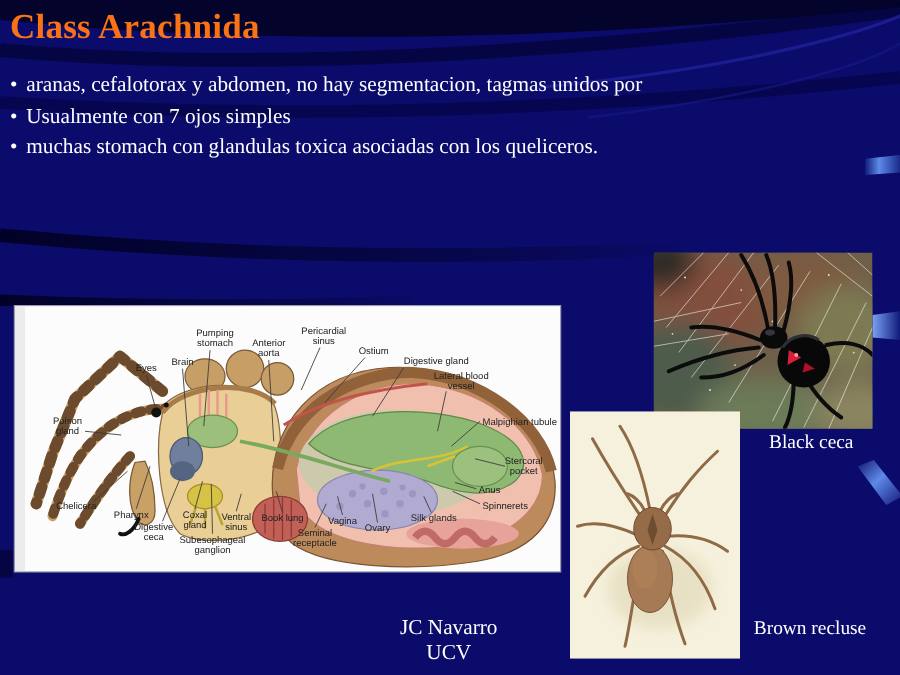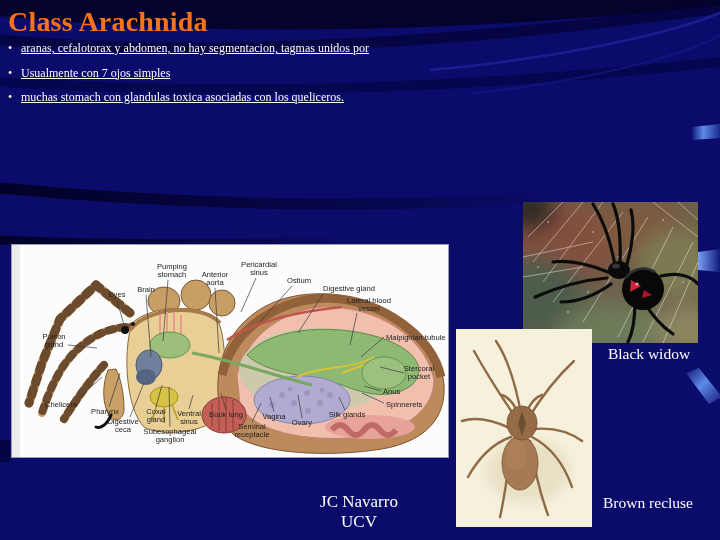--- a/index.html
+++ b/index.html
@@ -8,22 +8,22 @@
     background:#0b0b6b;
     font-family:"Liberation Serif",serif;
   }
   .bg-decor{position:absolute;left:0;top:0;width:720px;height:540px;z-index:0;}
   .title{
     position:absolute;left:8px;top:6px;z-index:5;
     font-size:28px;font-weight:bold;color:#f97316;
     letter-spacing:0.2px;
   }
   .bullets{
-    position:absolute;left:8px;top:36px;width:704px;z-index:5;
-    font-size:12px;color:#ffffff;line-height:24.5px;text-decoration:underline;
+    position:absolute;left:8px;top:56px;width:704px;z-index:5;
+    font-size:17px;color:#ffffff;line-height:24.5px;
   }
   .bullet-line{white-space:nowrap;}
   .bullet-line .marker{display:inline-block;width:13px;}
   .bullet-line.highlight{color:#e19a3b;font-weight:bold;}
   .diagram-panel{
     position:absolute;left:12px;top:245px;width:436px;height:212px;z-index:2;
     background:#fcfcfc;box-shadow:0 0 0 1px #9a9ab0;
   }
   .diagram-panel svg{display:block;}
   #diagram-labels text{font-family:"Liberation Sans",sans-serif;font-size:7.6px;fill:#222;}
@@ -311,17 +311,17 @@
         <path d="M60,80 C56,72 52,68 46,66"></path>
         <path d="M72,80 C76,72 80,68 86,66"></path>
       </g>
       <ellipse cx="64" cy="134" rx="18" ry="27" fill="#a57a55" stroke="#7a5438" stroke-width="0.8"></ellipse>
       <ellipse cx="60" cy="126" rx="10" ry="16" fill="#b08258" opacity="0.7"></ellipse>
       <ellipse cx="66" cy="94" rx="15" ry="17" fill="#966c48" stroke="#6e4c30" stroke-width="0.8"></ellipse>
       <path d="M66,82 L70,95 L66,107 L62,95 Z" fill="#5e4028" opacity="0.7"></path>
     </g>
   </svg>
 
-  <div class="caption cap-bw">Black widow</div>
+  <div class="caption cap-bw">Black ceca</div>
   <div class="caption cap-br">Brown recluse</div>
   <div class="credit">JC Navarro UCV</div>
 
 </div>
 
 </body></html>

